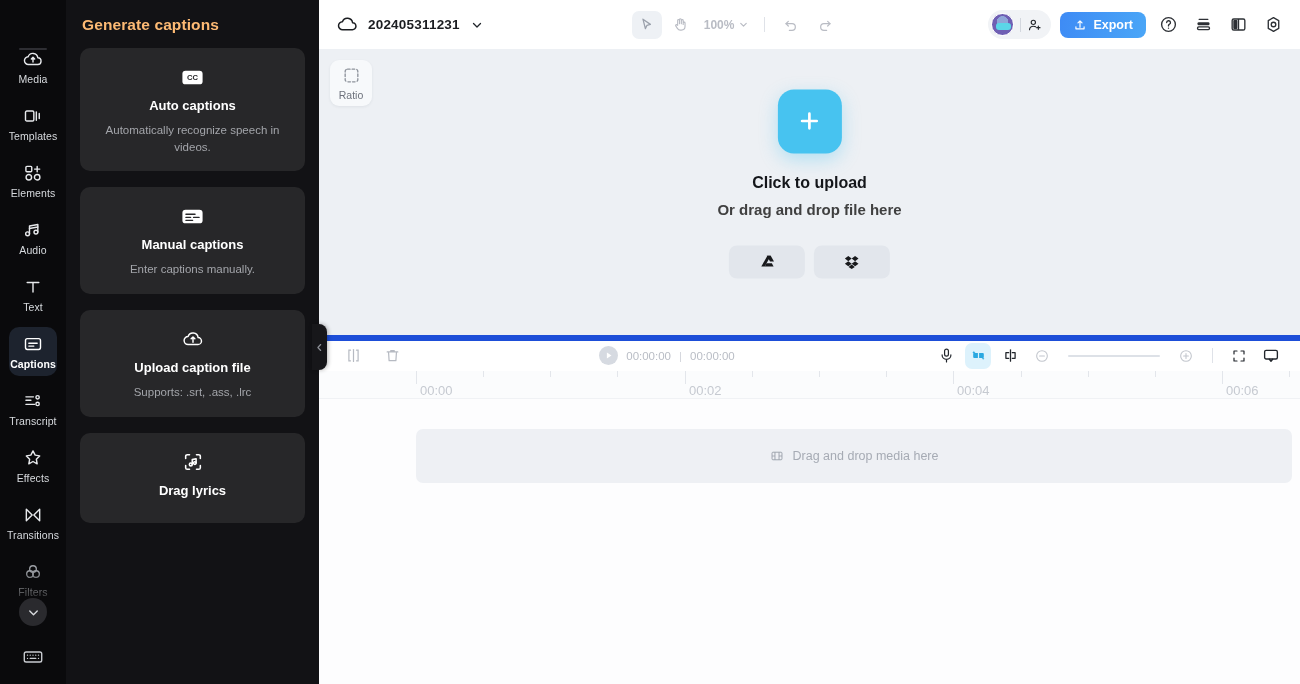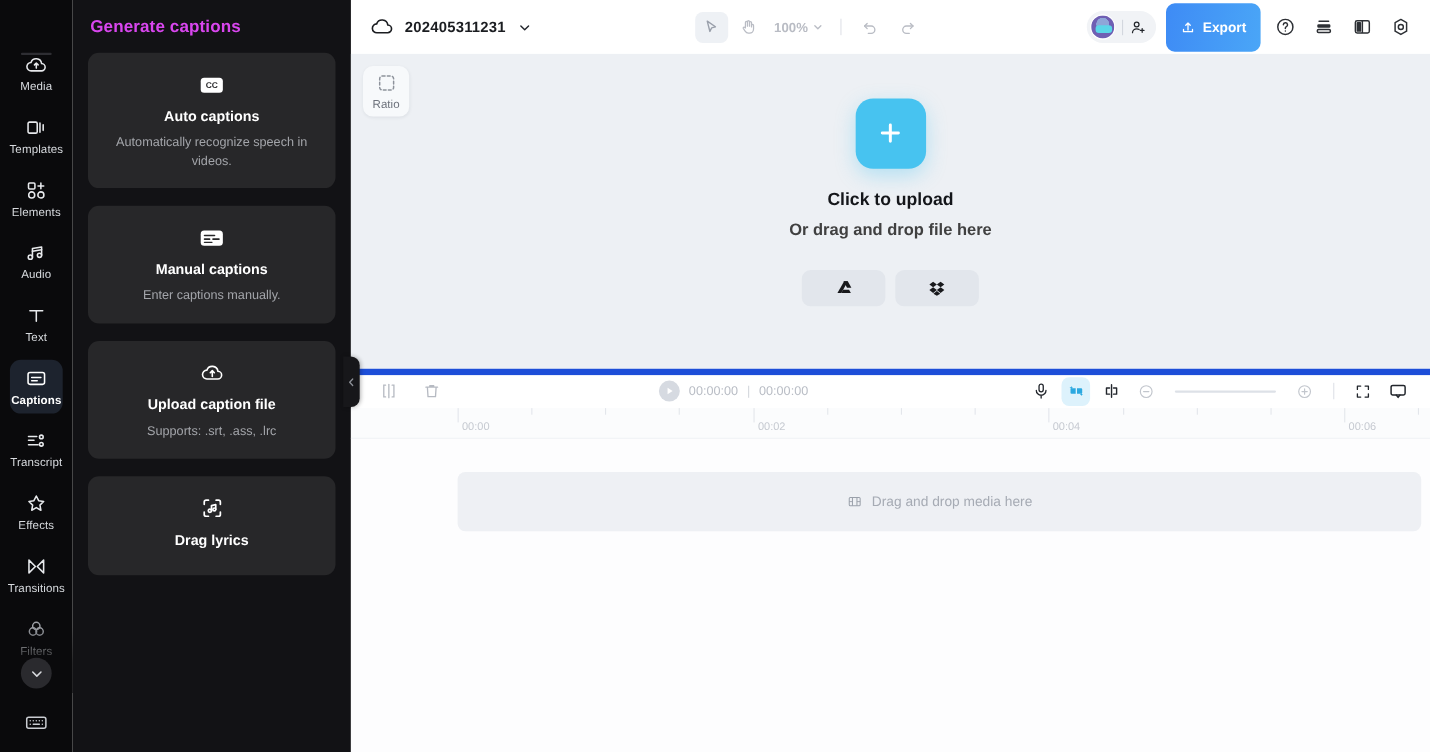--- a/index.html
+++ b/index.html
@@ -48,21 +48,21 @@
     background: linear-gradient(to bottom, rgba(10,10,12,0) 0%, rgba(10,10,12,.9) 55%, #0a0a0c 100%);
     pointer-events: none; z-index: 3;
   }
 
   
   .panel {
     width: 253px; flex: 0 0 253px; height: 684px;
     background: #121215; padding: 0 14px; position: relative;
   }
   .panel-title {
-    color: #d946ef; font-size: 15.5px; font-weight: bold;
+    color: #fdba74; font-size: 15.5px; font-weight: bold;
     padding: 16px 0 14px 2px; letter-spacing: .1px;
   }
   .cap-card {
     background: #272729; border-radius: 10px;
     padding: 18px 14px 16px; margin-bottom: 16px;
     text-align: center; cursor: pointer;
   }
   .cap-card .cc-icon {
     height: 22px; display: flex; align-items: center; justify-content: center;
     margin-bottom: 10px; color: #ffffff;
@@ -117,21 +117,21 @@
     width: 23px; height: 23px; border-radius: 50%;
     background: radial-gradient(circle at 50% 38%, #8fa6d8 0 34%, #6f5fb3 36% 100%);
     border: 1.5px solid #fff; position: relative; overflow: hidden;
   }
   .avatar::after {
     content: ""; position: absolute; left: 4px; top: 9px; width: 15px; height: 7px;
     background: #5bd6e8; border-radius: 3px;
   }
   .pill-div { width: 1px; height: 14px; background: #d3d7de; }
   .export-btn {
-    height: 44px; padding: 0 13px; border-radius: 8px;
+    height: 26px; padding: 0 13px; border-radius: 8px;
     background: linear-gradient(100deg, #3e8bf5 0%, #4aa6f7 100%);
     color: #fff; font-size: 12.5px; font-weight: bold;
     display: flex; align-items: center; gap: 6px; cursor: pointer; border: none;
   }
   .hdr-icon { width: 26px; height: 26px; display: flex; align-items: center; justify-content: center; cursor: pointer; color: #2d3035; }
 
   
   .canvas-wrap {
     flex: 1 1 auto; background: #edf0f4; position: relative; min-height: 0;
   }
@@ -184,21 +184,21 @@
   .tl-mute { color: #c2c6cd; }
 
   
   .ruler {
     height: 28px; flex: 0 0 28px; background: #fbfcfd; position: relative;
     border-bottom: 1px solid #f0f2f5; overflow: hidden;
   }
   .tick { position: absolute; top: 0; width: 1px; background: #e3e6eb; }
   .tick.major { height: 13px; }
   .tick.minor { height: 6px; }
-  .tick-lbl { position: absolute; top: 12px; font-size: 10px; color: #c6cad1; padding-left: 4px; }
+  .tick-lbl { position: absolute; top: 12px; font-size: 13px; color: #c6cad1; padding-left: 4px; }
 
   
   .track-area { flex: 1 1 auto; background: #fdfdfe; position: relative; min-height: 0; }
   .drop-zone {
     position: absolute; left: 97px; right: 8px; top: 30px; height: 54px;
     background: #eef0f4; border-radius: 7px;
     display: flex; align-items: center; justify-content: center; gap: 9px;
   }
   .dz-text { font-size: 12.5px; color: #a6abb4; }
   svg { display: block; }

